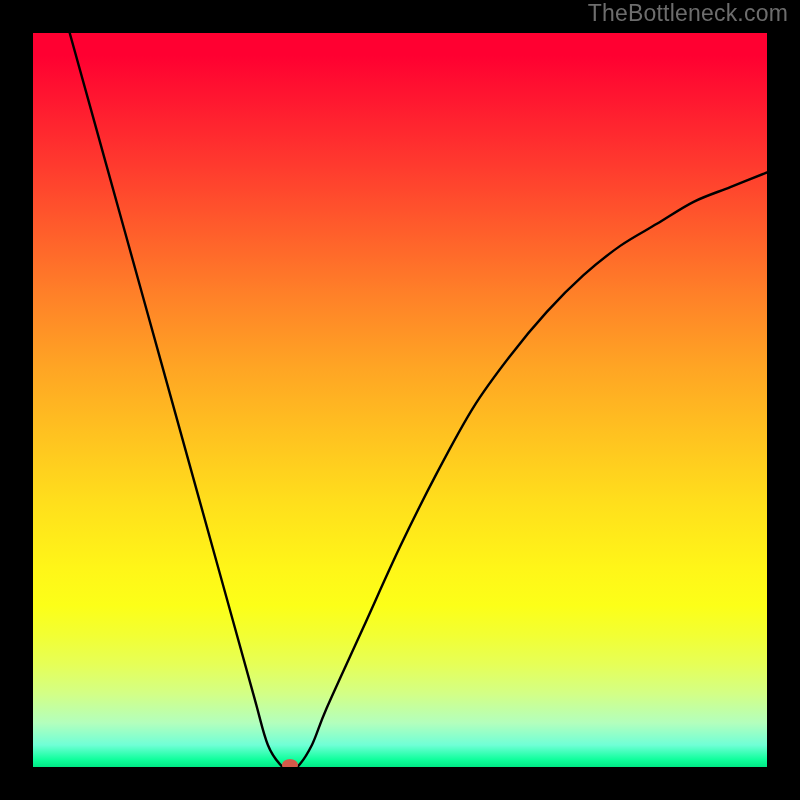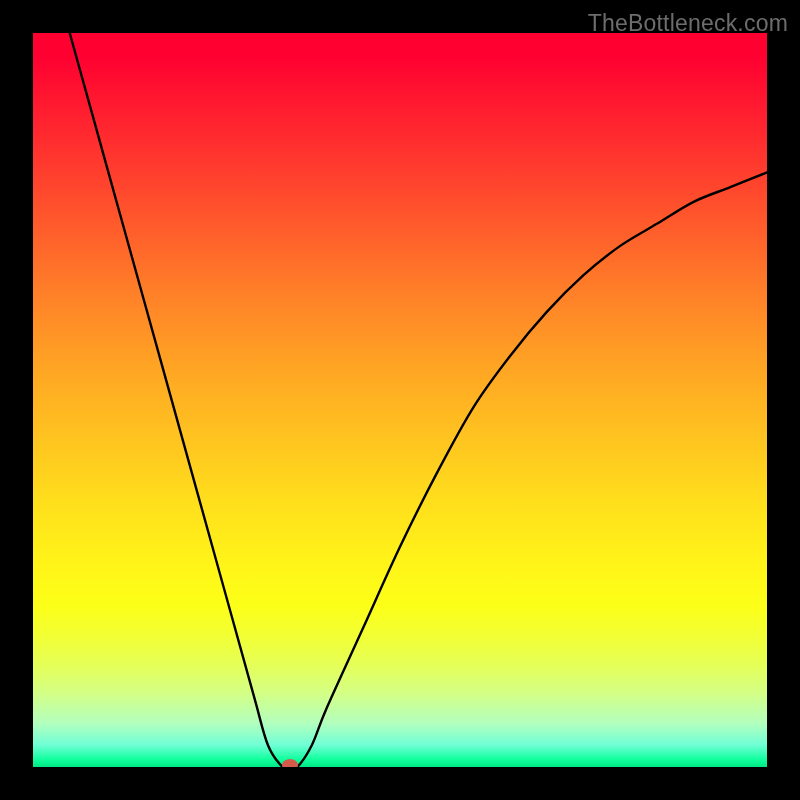--- a/index.html
+++ b/index.html
@@ -48,21 +48,21 @@
       #0fff9c 99%,
       #00e885 100%
     );
   }
   .curve-svg {
     position: absolute;
     inset: 0;
   }
   .watermark {
     position: absolute;
-    top: 10px;
+    top: 0;
     right: 12px;
     color: #6d6d6d;
     font-size: 23px;
     font-weight: 500;
     letter-spacing: 0.2px;
   }
   .red-dot {
     position: absolute;
     width: 16px;
     height: 12px;

